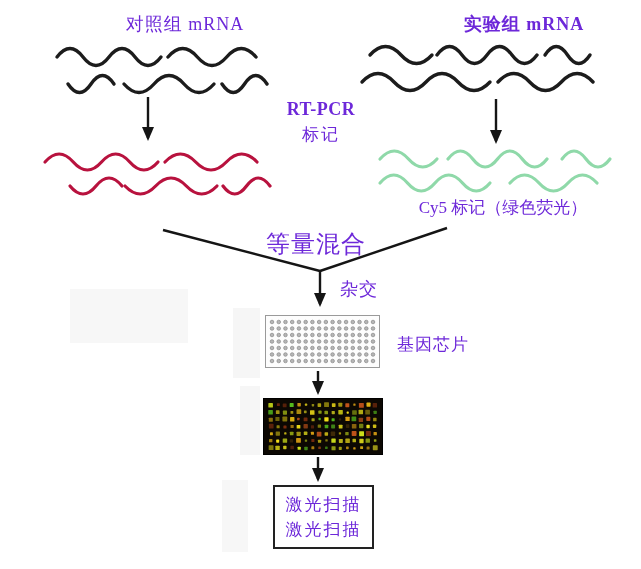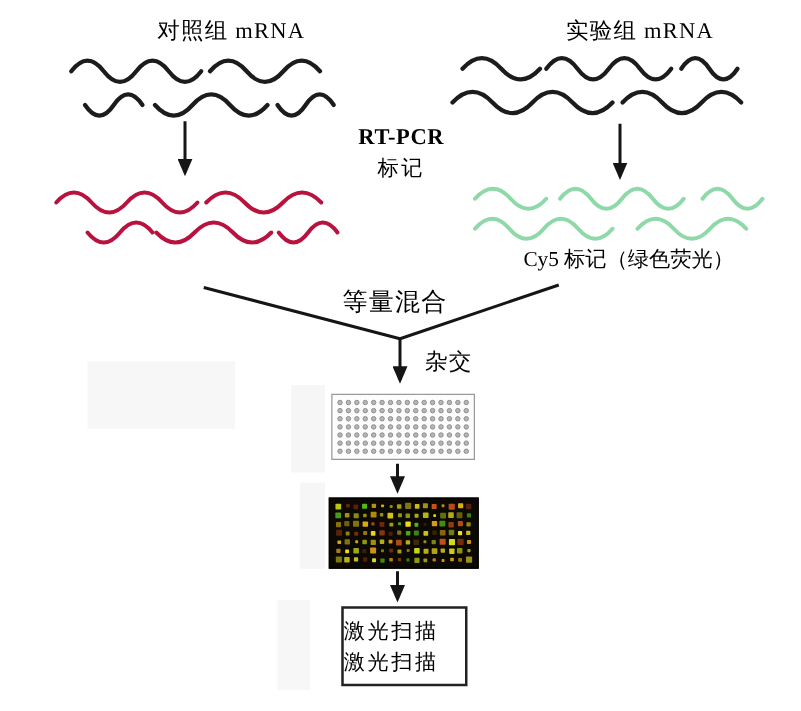--- a/index.html
+++ b/index.html
@@ -1,49 +1,49 @@
 <!DOCTYPE html>
 <html><head>
 <meta charset="utf-8">
 <style>
   html,body{margin:0;padding:0;background:#ffffff;}
   .stage{
     position:relative;width:641px;height:569px;background:#ffffff;overflow:hidden;
-    font-family:"Liberation Serif","DejaVu Serif",serif;color:#000000;
+    font-family:"Liberation Serif","DejaVu Serif",serif;color:#6d28d9;
   }
   .artifact{position:absolute;pointer-events:none;}
   .a1{left:70px;top:289px;width:118px;height:54px;background:#f7f7f7;}
   .a2{left:233px;top:308px;width:27px;height:70px;background:#f6f6f6;}
   .a3{left:240px;top:386px;width:20px;height:69px;background:#f6f6f6;}
   .a4{left:222px;top:480px;width:26px;height:72px;background:#f7f7f7;}
   svg.canvas{position:absolute;left:0;top:0;}
   .lbl{position:absolute;transform:translateX(-50%);white-space:nowrap;text-align:center;}
   .t-title{font-size:18px;letter-spacing:1px;}
   .title-left{left:185px;top:12px;}
-  .title-right{left:512px;top:12px;}
+  .title-right{left:524px;top:12px;font-weight:bold;}
   .rtpcr1{left:321px;top:99px;font-size:18px;font-weight:bold;letter-spacing:.5px;text-align:center;}
   .rtpcr2{left:321px;top:123px;font-size:17px;letter-spacing:2px;}
   .cy3{left:181px;top:197px;font-size:17px;}
   .cy5{left:503px;top:196px;font-size:17px;text-align:right;}
-  .mix{left:316px;top:228px;font-size:20px;letter-spacing:1px;}
+  .mix{left:316px;top:228px;font-size:24px;letter-spacing:1px;}
   .hyb{left:359px;top:277px;font-size:18px;letter-spacing:1px;font-family:Liberation Serif, serif;}
   .chiplbl{left:433px;top:333px;font-size:17px;letter-spacing:1px;}
   .chip{
     position:absolute;left:265px;top:315px;width:113px;height:51px;
     background:#fdfdfd;border:1px solid #9a9a9a;
   }
   .panel{
     position:absolute;left:263px;top:398px;width:118px;height:55px;
     background:#0c0803;border:1px solid #000;
   }
   .chip svg,.panel svg{display:block;}
   .finalbox{
     position:absolute;left:273px;top:485px;width:97px;height:60px;
     background:#fff;border:2px solid #222;
-    display:flex;flex-direction:column;justify-content:space-evenly;align-items:flex-start;
+    display:flex;flex-direction:column;justify-content:space-evenly;align-items:center;
   }
   .finalbox .line{font-size:17px;letter-spacing:2px;line-height:1;}
 </style>
 </head>
 <body>
 
 <div class="stage">
 
   <div class="artifact a1"></div>
   <div class="artifact a2"></div>
@@ -213,20 +213,21 @@
         <circle cx="59.86666666666667" cy="45" r="1.8" fill="#b6b6b6" stroke="#878787" stroke-width="0.7"></circle>
         <circle cx="66.6" cy="45" r="1.8" fill="#b6b6b6" stroke="#878787" stroke-width="0.7"></circle>
         <circle cx="73.33333333333333" cy="45" r="1.8" fill="#b6b6b6" stroke="#878787" stroke-width="0.7"></circle>
         <circle cx="80.06666666666666" cy="45" r="1.8" fill="#b6b6b6" stroke="#878787" stroke-width="0.7"></circle>
         <circle cx="86.8" cy="45" r="1.8" fill="#b6b6b6" stroke="#878787" stroke-width="0.7"></circle>
         <circle cx="93.53333333333333" cy="45" r="1.8" fill="#b6b6b6" stroke="#878787" stroke-width="0.7"></circle>
         <circle cx="100.26666666666667" cy="45" r="1.8" fill="#b6b6b6" stroke="#878787" stroke-width="0.7"></circle>
         <circle cx="107" cy="45" r="1.8" fill="#b6b6b6" stroke="#878787" stroke-width="0.7"></circle>
       </svg>
   </div>
+  <div class="lbl chiplbl">基因芯片</div>
 
   <div class="panel">
     <svg id="paneldots" width="118" height="55">
         <rect x="4.350070991925895" y="4.029976602550596" width="4.583390229567885" height="4.583390229567885" rx="0.6" fill="#cfe11c" opacity="0.8757119802408853"></rect>
         <rect x="12.884981779459244" y="4.163055847259239" width="2.935611613839865" height="2.935611613839865" rx="0.6" fill="#7a2c0e" opacity="0.8345307341078296"></rect>
         <rect x="18.727896900304284" y="4.515617176843807" width="3.844399095606059" height="3.844399095606059" rx="0.6" fill="#7a2c0e" opacity="0.6791601171717048"></rect>
         <rect x="25.66817300096154" y="4.036782511370257" width="3.997527451068163" height="3.997527451068163" rx="0.6" fill="#58c21e" opacity="0.9538472449872644"></rect>
         <rect x="33.369561884955814" y="3.9523568090517074" width="3.4749183459207416" height="3.4749183459207416" rx="0.6" fill="#e0a414" opacity="0.8547769125550986"></rect>
         <rect x="40.87564568497862" y="4.5372035163920375" width="2.3346657300367952" height="2.3346657300367952" rx="0.6" fill="#f5e11a" opacity="0.7868603004724719"></rect>
         <rect x="47.72959537184797" y="4.999094092007726" width="2.4092616528272632" height="2.4092616528272632" rx="0.6" fill="#d8d21a" opacity="0.6385590659570881"></rect>

